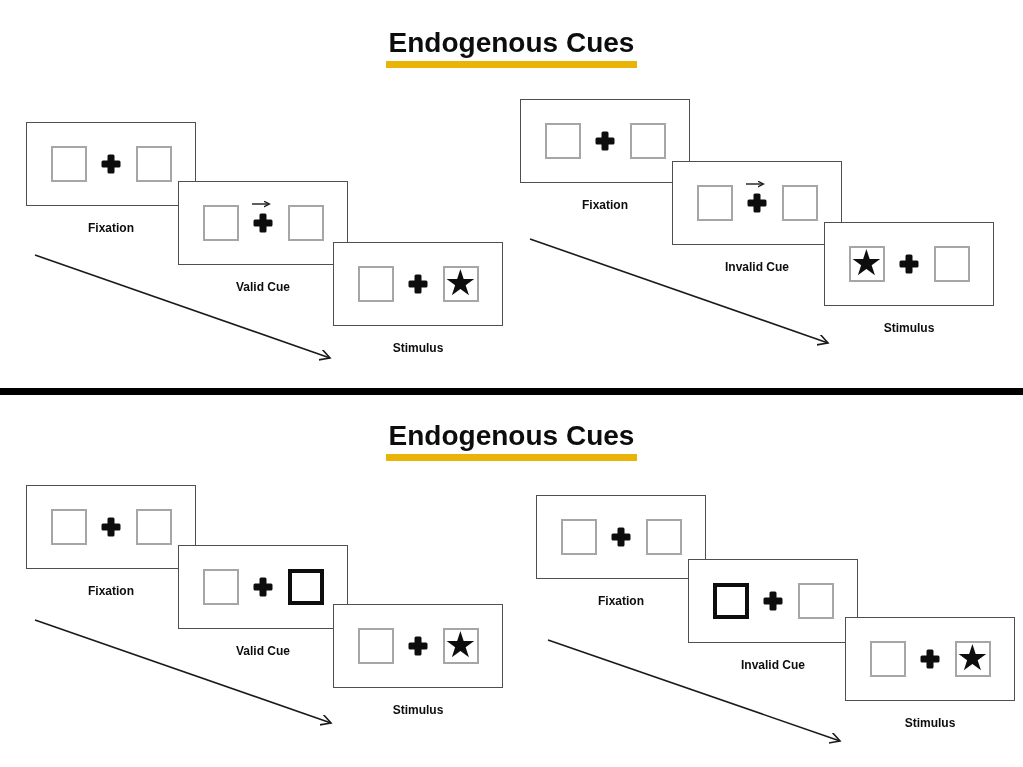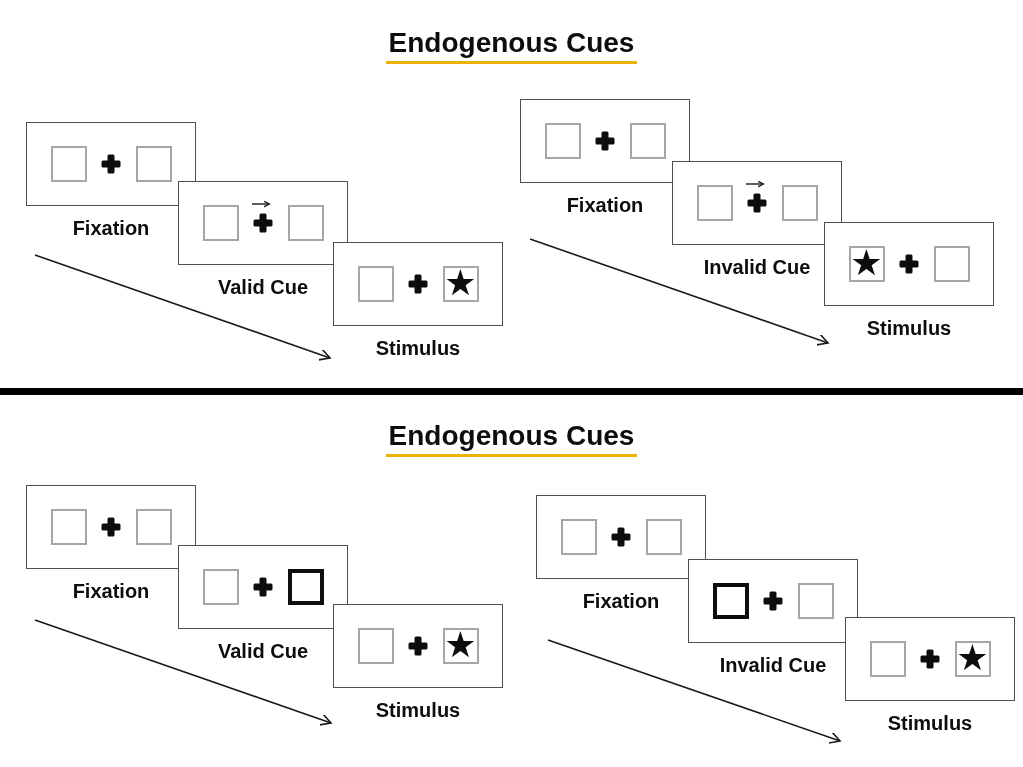--- a/index.html
+++ b/index.html
@@ -16,21 +16,21 @@
     position: absolute;
     left: 0;
     width: 1023px;
     text-align: center;
     font-size: 28px;
     font-weight: bold;
     line-height: 34px;
   }
   .section-title .underlined {
     display: inline-block;
-    border-bottom: 3px solid #eab308;
+    border-bottom: 7px solid #eab308;
     padding: 0 3px 1px 3px;
   }
   .divider {
     position: absolute;
     left: 0;
     top: 388px;
     width: 1023px;
     height: 7px;
     background: #000000;
   }
@@ -99,21 +99,21 @@
     line-height: 1;
     display: block;
     transform: translateY(-1px);
     color: #0d0d0d;
   }
   .lbl {
     position: absolute;
     width: 170px;
     height: 22px;
     text-align: center;
-    font-size: 20px;
+    font-size: 12px;
     font-weight: bold;
     line-height: 22px;
     z-index: 4;
     white-space: nowrap;
   }
   #arrows {
     position: absolute;
     left: 0; top: 0;
     width: 1023px;
     height: 767px;

